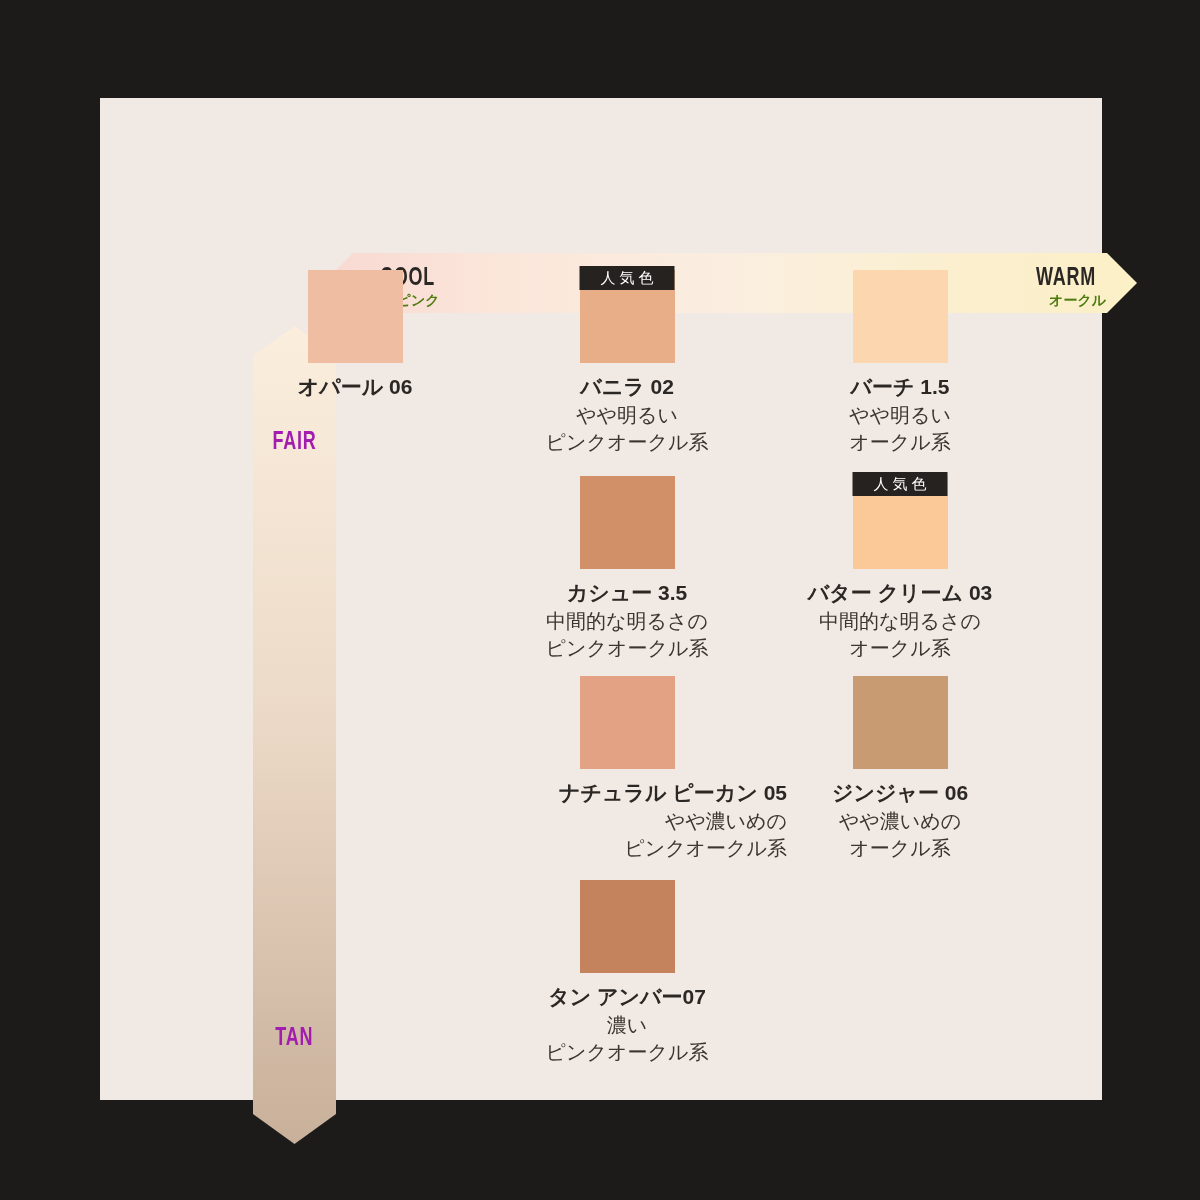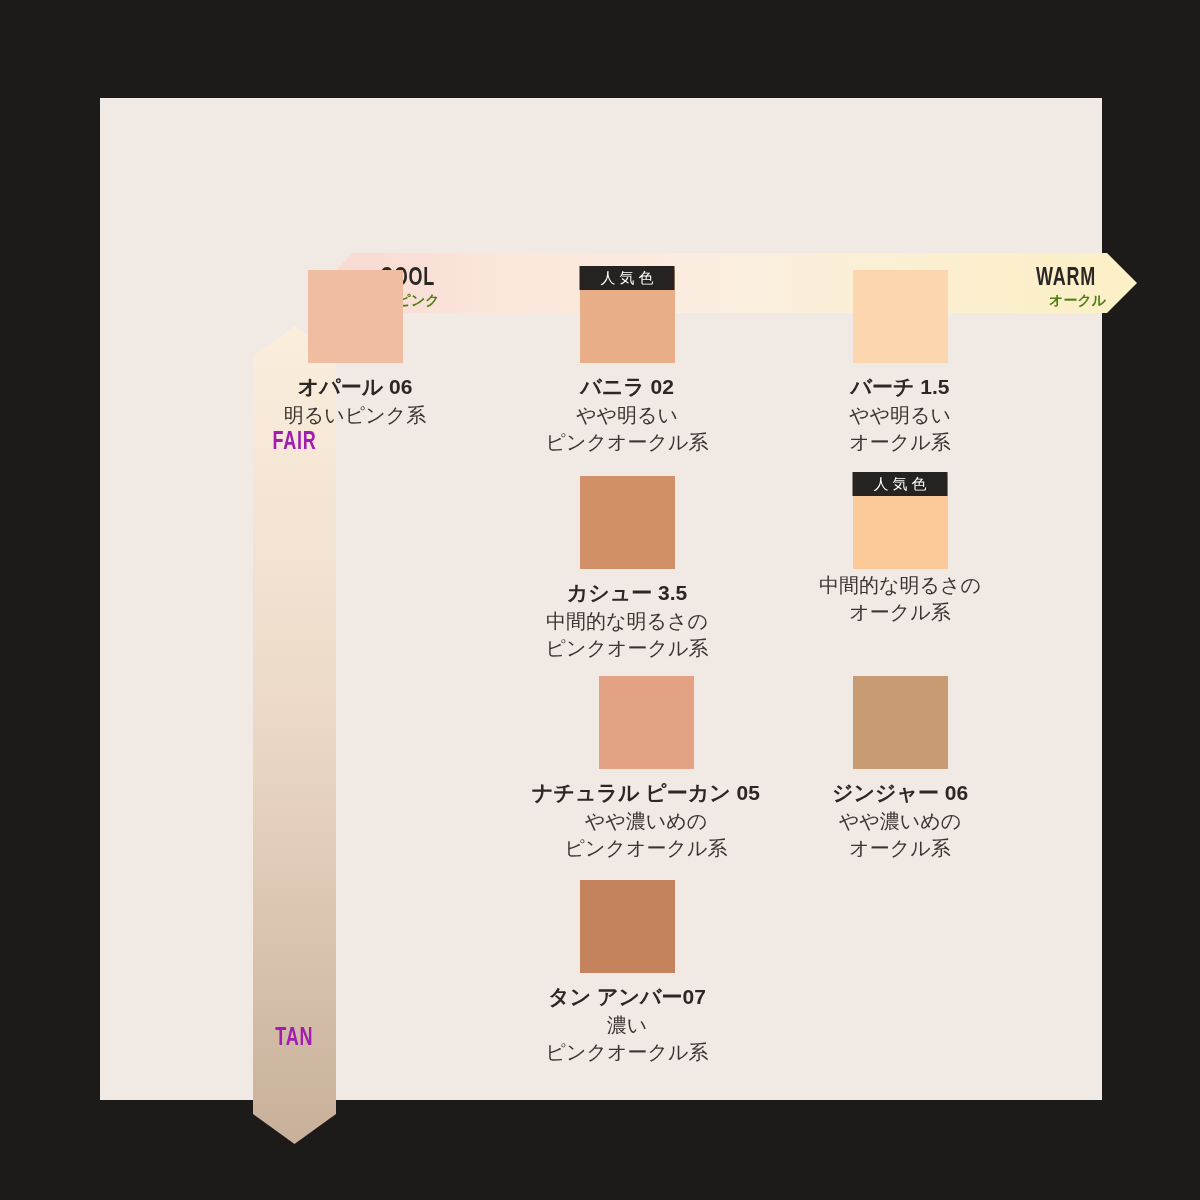--- a/index.html
+++ b/index.html
@@ -93,23 +93,20 @@
       <span class="inner">FAIR</span>
     </div>
     <div class="v-label tan-label">
       <span class="inner">TAN</span>
     </div>
 
     <div id="shade-layer">
         <div class="shade-cell" style="left: 95px; top: 172px;">
           <div class="swatch" style="background: rgb(239, 190, 162);"></div>
           <div class="shade-name">オパール 06</div>
-          <div class="shade-desc">
-            <div>明るいピンク系</div>
-          </div>
         </div>
         <div class="shade-cell" style="left: 367px; top: 172px;">
           <div class="badge" style="background: rgb(38, 34, 32);">人気色</div>
           <div class="swatch" style="background: rgb(232, 174, 136);"></div>
           <div class="shade-name">バニラ 02</div>
           <div class="shade-desc">
             <div>やや明るい</div>
             <div>ピンクオークル系</div>
           </div>
         </div>
@@ -125,26 +122,27 @@
           <div class="swatch" style="background: rgb(210, 144, 105);"></div>
           <div class="shade-name">カシュー 3.5</div>
           <div class="shade-desc">
             <div>中間的な明るさの</div>
             <div>ピンクオークル系</div>
           </div>
         </div>
         <div class="shade-cell" style="left: 640px; top: 378px;">
           <div class="badge" style="background: rgb(38, 34, 32);">人気色</div>
           <div class="swatch" style="background: rgb(251, 201, 151);"></div>
+          <div class="shade-name">バター クリーム 03</div>
           <div class="shade-desc">
             <div>中間的な明るさの</div>
             <div>オークル系</div>
           </div>
         </div>
-        <div class="shade-cell" style="left: 386px; top: 578px;">
+        <div class="shade-cell" style="left: 367px; top: 578px; text-align: right;">
           <div class="swatch" style="background: rgb(227, 162, 132);"></div>
           <div class="shade-name">ナチュラル ピーカン 05</div>
           <div class="shade-desc">
             <div>やや濃いめの</div>
             <div>ピンクオークル系</div>
           </div>
         </div>
         <div class="shade-cell" style="left: 640px; top: 578px;">
           <div class="swatch" style="background: rgb(201, 155, 114);"></div>
           <div class="shade-name">ジンジャー 06</div>

